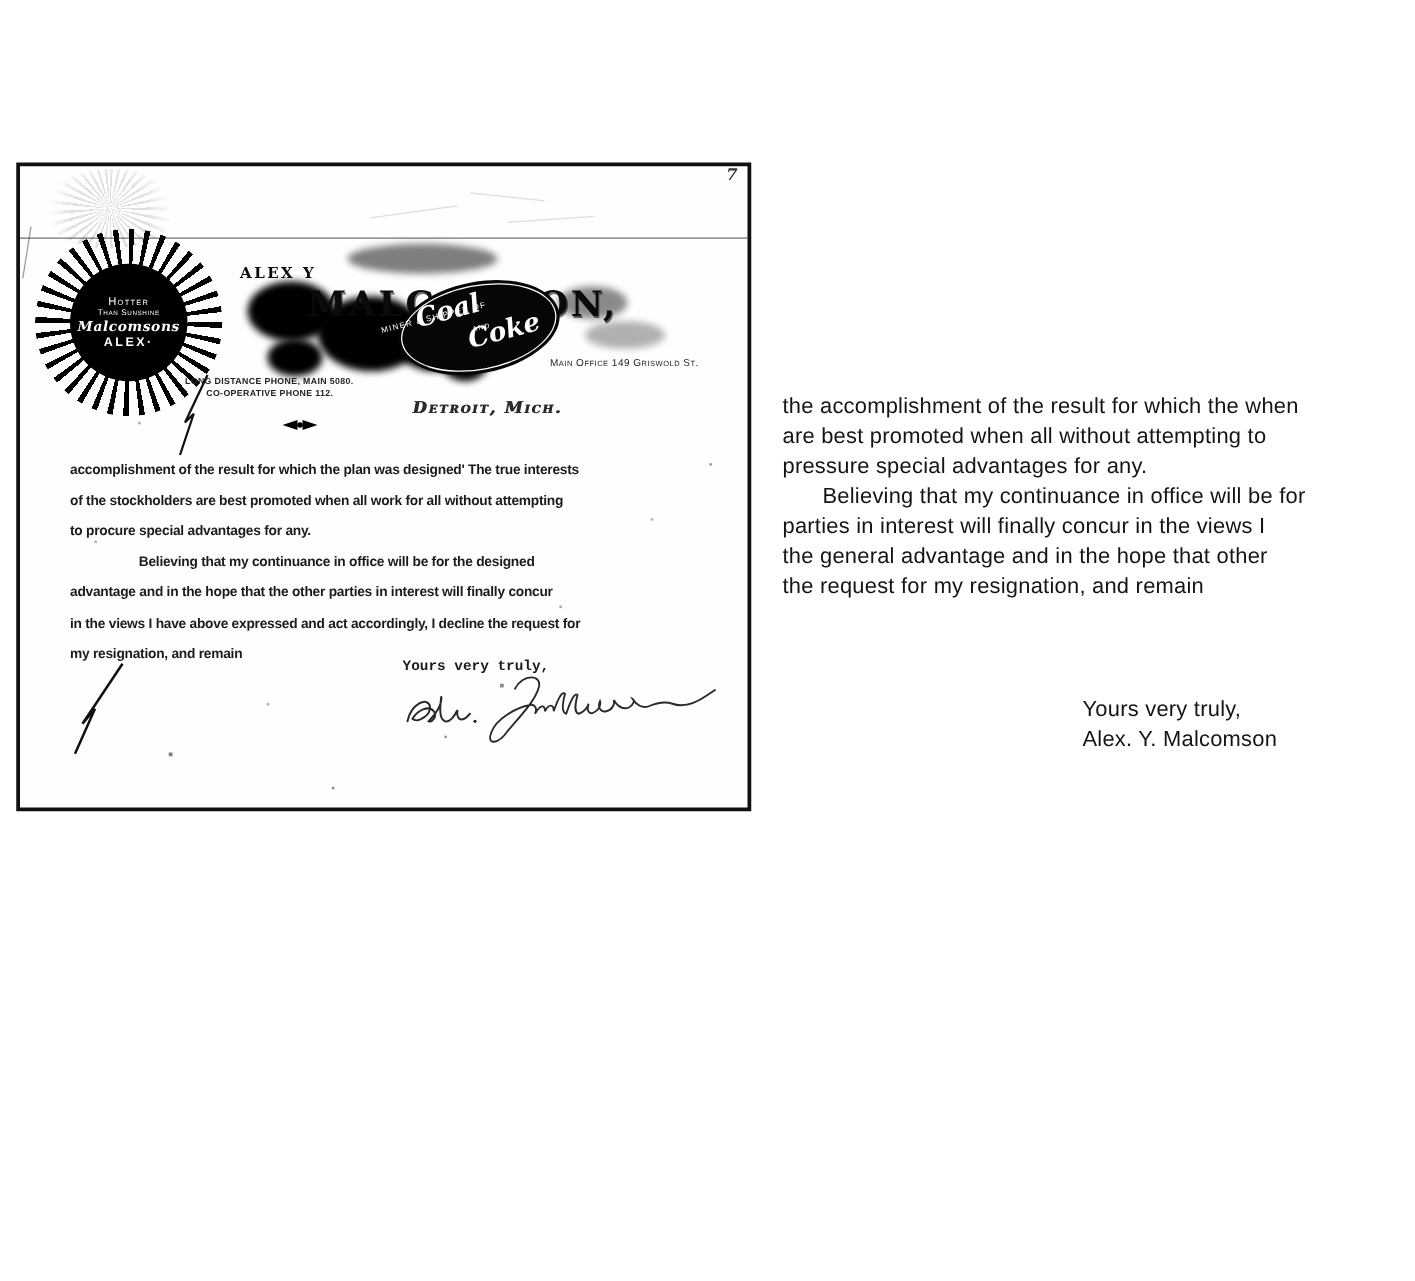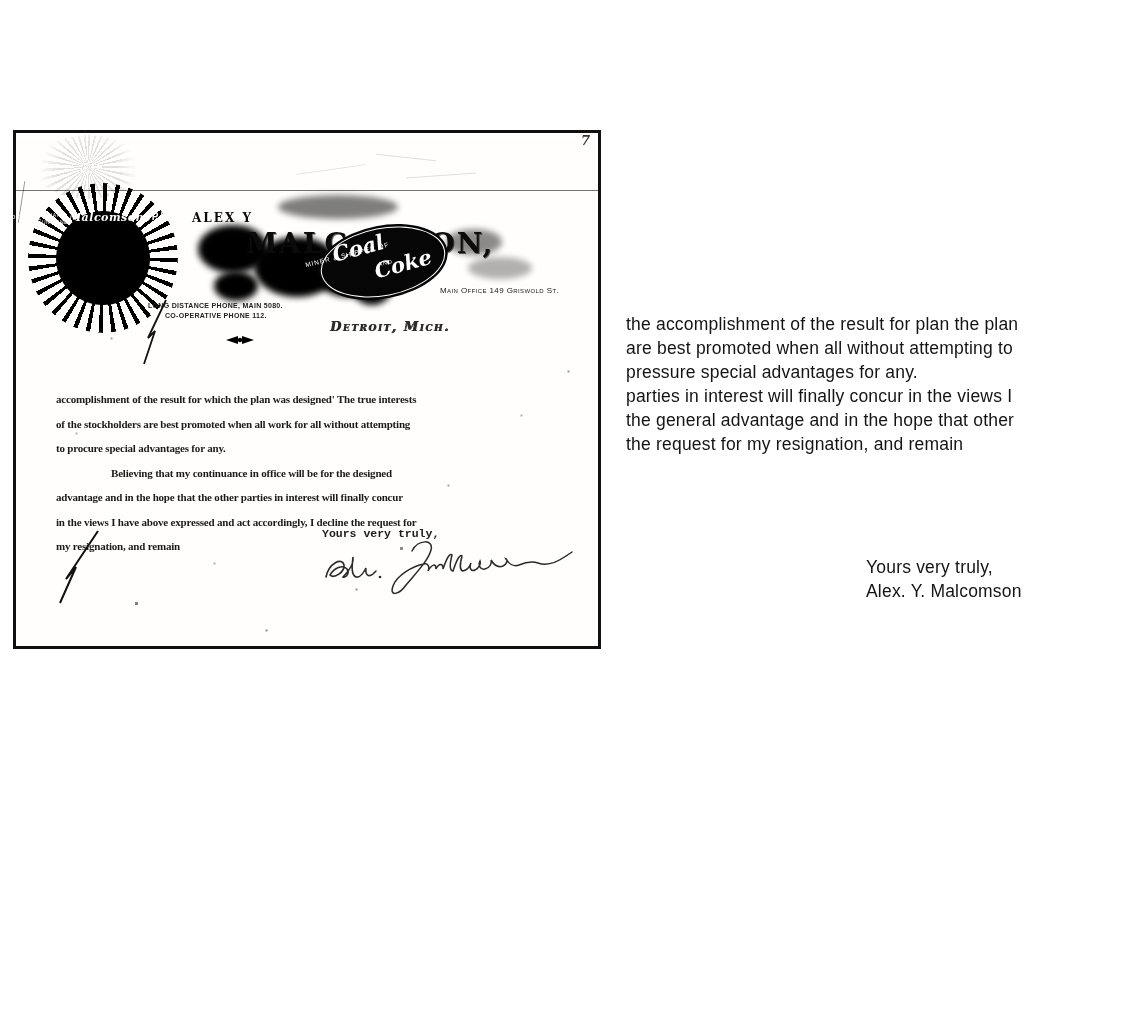--- a/index.html
+++ b/index.html
@@ -36,21 +36,21 @@
     198px 430px 0 .5px rgba(0,0,0,.3),60px 300px 0 .5px rgba(0,0,0,.3);}
   
   .badge-rays{
     left:12px;top:50px;width:150px;height:150px;border-radius:50%;
     background:repeating-conic-gradient(#000 0deg 3.5deg, transparent 3.5deg 10deg);
     -webkit-mask-image:radial-gradient(circle, transparent 0 30%, #000 32% 88%, transparent 99%);
     mask-image:radial-gradient(circle, transparent 0 30%, #000 32% 88%, transparent 99%);
   }
   .badge-core{
     left:40px;top:78px;width:94px;height:94px;border-radius:50%;background:#000;
-    color:#fff;text-align:center;display:flex;justify-content:center;gap:1px;
+    color:#fff;text-align:center;display:flex;flex-direction:column;justify-content:center;gap:1px;
   }
   .badge-core .b1{font-variant:small-caps;font-size:9px;letter-spacing:1px;}
   .badge-core .b2{font-variant:small-caps;font-size:6.5px;letter-spacing:.5px;}
   .badge-core .b3{font:italic 700 11px "DejaVu Serif",serif;letter-spacing:.5px;}
   .badge-core .b4{font-weight:700;font-size:10px;letter-spacing:2px;}
   
   .blob{position:absolute;background:#000;border-radius:50%;filter:blur(3px);}
   .owner-prefix{left:176px;top:78px;font:700 12px "DejaVu Serif",serif;letter-spacing:2px;color:#0b0b0b;}
   .owner-name{left:230px;top:58px;font:700 28px "DejaVu Serif",serif;letter-spacing:2px;color:#0b0b0b;text-shadow:1px 1px 0 rgba(0,0,0,.55);margin-top:36px;}
   .ribbon{left:288px;top:118px;transform:rotate(-14deg);color:#fff;font-size:6.5px;letter-spacing:1px;z-index:3;}
@@ -62,22 +62,22 @@
   .oval .coal{position:absolute;left:14px;top:2px;font:italic 700 21px "DejaVu Serif",serif;color:#fff;transform:rotate(-4deg);}
   .oval .and{position:absolute;left:57px;top:31px;font-size:5.5px;color:#fff;letter-spacing:1px;}
   .oval .coke{position:absolute;left:52px;top:26px;font:italic 700 21px "DejaVu Serif",serif;color:#fff;transform:rotate(-4deg);}
   .office-line{left:424px;top:153px;font-variant:small-caps;font-weight:400;font-size:8px;letter-spacing:.4px;color:#1a1a1a;}
   .phone-line1{left:132px;top:169px;font-weight:700;font-size:7px;letter-spacing:.3px;color:#222;}
   .phone-line2{left:149px;top:179px;font-weight:700;font-size:7px;letter-spacing:.3px;color:#222;}
   .city-line{left:314px;top:186px;font:italic 700 13px "DejaVu Serif",serif;font-variant:small-caps;letter-spacing:1.5px;color:#2b2b2b;text-shadow:.6px 0 #2b2b2b;}
   
   .typed{
     left:40px;top:231px;width:536px;
-    font-family:Liberation Serif, serif;font-weight:700;font-size:11px;
-    letter-spacing:-.2px;line-height:24.5px;color:#1b1b1b;margin-top:23px;
+    font-family:Liberation Sans, sans-serif;font-weight:700;font-size:11px;
+    letter-spacing:-.2px;line-height:24.5px;color:#1b1b1b;
   }
   .typed .indent{padding-left:55px;}
   .closing-typed{left:306px;top:394px;font-family:"Liberation Mono",monospace;font-weight:700;font-size:11.5px;color:#1b1b1b;}
   .signature-svg{left:300px;top:404px;}
   .bolt1{left:120px;top:163px;}
   .bolt2{left:34px;top:394px;}
   
   .transcript{
     position:absolute;left:626px;top:312px;width:480px;
     font-size:17.5px;line-height:24px;letter-spacing:.2px;color:#141414;
@@ -102,21 +102,21 @@
   <div class="abs specks"></div>
   <div class="abs page-number">7</div>
   <div class="abs rule-line"></div>
   <div class="abs crease"></div>
 
   <div class="abs badge-rays"></div>
   <div class="abs badge-core">
     <div class="b1">Hotter</div>
     <div class="b2">Than Sunshine</div>
     <div class="b3">Malcomsons</div>
-    <div class="b4">PHONE·</div>
+    <div class="b4">ALEX·</div>
   </div>
 
   <div class="blob" style="left:182px;top:92px;width:70px;height:48px;"></div>
   <div class="blob" style="left:238px;top:104px;width:86px;height:60px;"></div>
   <div class="blob" style="left:300px;top:118px;width:64px;height:46px;"></div>
   <div class="blob" style="left:198px;top:138px;width:44px;height:30px;"></div>
   <div class="blob" style="left:336px;top:136px;width:40px;height:36px;"></div>
   <div class="blob" style="left:430px;top:96px;width:56px;height:26px;opacity:.45;"></div>
   <div class="blob" style="left:452px;top:124px;width:64px;height:22px;opacity:.3;"></div>
   <div class="blob" style="left:262px;top:62px;width:120px;height:24px;opacity:.5;"></div>
@@ -163,23 +163,24 @@
   </svg>
 
   <svg class="abs signature-svg" width="262" height="64" viewBox="0 0 262 64">
     <path d="M10,40 C13,26 26,20 28,28 C29,35 18,42 14,38 C18,31 27,27 31,32 C34,36 30,41 27,40 C33,34 38,26 37,20 C36,29 35,38 40,40 C44,41 48,35 50,31 C49,37 52,41 57,37 L60,34" fill="none" stroke="#2a2a2a" stroke-width="1.6" stroke-linecap="round"></path>
     <circle cx="64" cy="40" r="1.3" fill="#2a2a2a"></circle>
     <path d="M96,14 C102,2 118,2 115,13 C112,24 100,36 90,48 C83,58 73,60 77,49 C81,38 97,29 108,27 C112,26 114,30 112,34 C116,27 120,26 120,32 C123,26 127,26 127,32 C131,20 134,16 136,18 C134,26 133,33 137,34 C141,22 144,17 146,19 C144,27 143,33 147,34 C151,33 154,29 155,26 C153,31 155,35 159,33 C163,31 165,27 164,24 C162,28 164,33 169,32 C174,31 176,26 175,23 C178,28 182,31 187,29 C191,27 192,23 190,22 C193,27 198,30 203,28 C210,25 216,24 222,26 C230,29 240,26 250,19 L256,15" fill="none" stroke="#2a2a2a" stroke-width="1.5" stroke-linecap="round"></path>
   </svg>
 </div>
 
 <div class="transcript">
-  <div>the accomplishment of the result for plan the plan</div>
+  <div>the accomplishment of the result for which the when</div>
   <div>are best promoted when all without attempting to</div>
   <div>pressure special advantages for any.</div>
+  <div class="p2-first">Believing that my continuance in office will be for</div>
   <div>parties in interest will finally concur in the views I</div>
   <div>the general advantage and in the hope that other</div>
   <div>the request for my resignation, and remain</div>
 </div>
 
 <div class="signoff">
   <div>Yours very truly,</div>
   <div>Alex. Y. Malcomson</div>
 </div>
 

